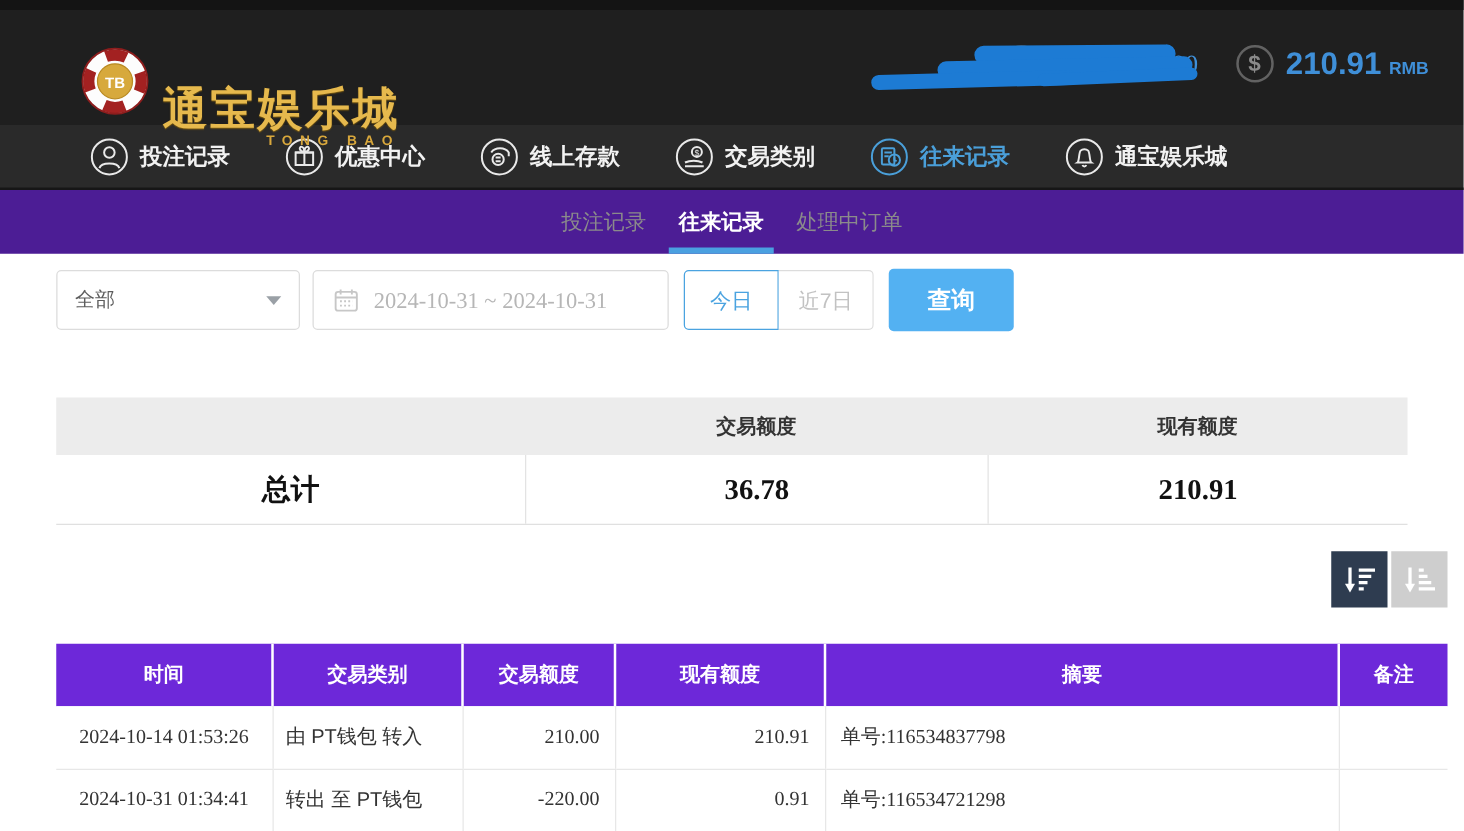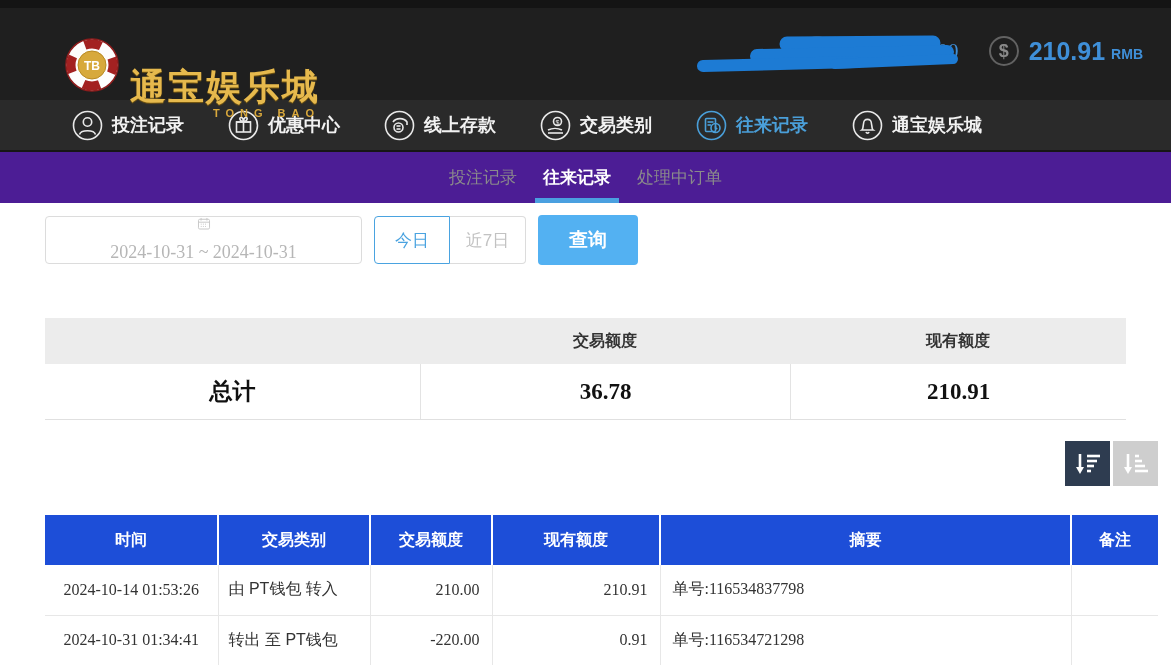--- a/index.html
+++ b/index.html
@@ -43,22 +43,22 @@
     height:5px; background:#4aa0e0; }
 
   
   .content { padding:0 45px; }
   .filters { margin-top:12px; display:flex; align-items:center; gap:10px; height:50px; }
   .select { width:195px; height:48px; border:1px solid #dcdcdc; border-radius:4px;
     display:flex; align-items:center; padding:0 14px; color:#5d5d5d; font-size:16px;
     justify-content:space-between; background:#fff; }
   .caret { width:0; height:0; border-left:6px solid transparent; border-right:6px solid transparent;
     border-top:7px solid #9aa0a6; }
-  .datebox { width:317px; height:48px; border:1px solid #dcdcdc; border-radius:4px;
-    display:flex; align-items:center; gap:12px; padding:0 16px; color:#b6b6b6; font-size:18px;flex-direction:column; }
+  .datebox { width:285px; height:48px; border:1px solid #dcdcdc; border-radius:4px;
+    display:flex; align-items:center; gap:12px; padding:0 16px; color:#b6b6b6; font-size:18px; }
   .cal-ic { width:20px; height:20px; opacity:.55; }
   .quickgrp { display:flex; height:48px; margin-left:2px; }
   .qbtn { width:76px; display:flex; align-items:center; justify-content:center;
     font-size:17px; color:#c2c2c2; border:1px solid #dcdcdc; border-left:none; background:#fff; cursor:pointer; }
   .qbtn:last-child { border-radius:0 4px 4px 0; }
   .qbtn.active { border:1px solid #4aa3e0; color:#4aa3e0; border-radius:4px 0 0 4px; }
   .search-btn { margin-left:2px; width:100px; height:50px; background:#53b1f2; border:none;
     border-radius:4px; color:#fff; font-size:19px; font-weight:bold; cursor:pointer; }
 
   
@@ -74,21 +74,21 @@
   .sum-body .sum-c2, .sum-body .sum-c3 { border-left:1px solid #e3e3e3; }
 
   
   .sortrow { width:1113px; margin-top:21px; display:flex; justify-content:flex-end; gap:3px; }
   .sortbtn { width:45px; height:45px; display:flex; align-items:center; justify-content:center; cursor:pointer; }
   .sort-desc { background:#2e3c50; }
   .sort-asc { background:#cecece; }
 
   
   .dtable { margin-top:29px; width:1113px; border-collapse:collapse; table-layout:fixed; }
-  .dtable th { background:#1d4ed8; color:#fff; font-size:16px; font-weight:bold;
+  .dtable th { background:#6d28d9; color:#fff; font-size:16px; font-weight:bold;
     height:50px; border-left:2px solid #fff; }
   .dtable th:first-child { border-left:none; }
   .dtable td { height:50px; font-size:16px; color:#333; border-bottom:1px solid #e7e7e7;
     border-left:1px solid #e7e7e7; background:#fff; }
   .dtable td:first-child { border-left:none; }
   .col-time  { width:173px; }
   .col-type  { width:152px; }
   .col-amt   { width:122px; }
   .col-bal   { width:168px; }
   .col-summ  { width:411px; }
@@ -198,20 +198,24 @@
 
 <div class="subnav">
   <div class="tab">投注记录</div>
   <div class="tab active">往来记录</div>
   <div class="tab">处理中订单</div>
 </div>
 
 <div class="content">
 
   <div class="filters">
+    <div class="select">
+      <span>全部</span>
+      <span class="caret"></span>
+    </div>
     <div class="datebox">
       <svg class="cal-ic" viewBox="0 0 20 20" fill="none" stroke="#9a9a9a" stroke-width="1.5">
         <rect x="1.5" y="3.5" width="17" height="15" rx="2"></rect>
         <line x1="5.5" y1="1.5" x2="5.5" y2="5.5"></line>
           <line x1="14.5" y1="1.5" x2="14.5" y2="5.5"></line>
         <line x1="1.5" y1="8" x2="18.5" y2="8"></line>
         <line x1="5" y1="11" x2="15" y2="11" stroke-dasharray="1.5 1.8"></line>
         <line x1="5" y1="14.5" x2="15" y2="14.5" stroke-dasharray="1.5 1.8"></line>
       </svg>
       <span class="num">2024-10-31 ~ 2024-10-31</span>

